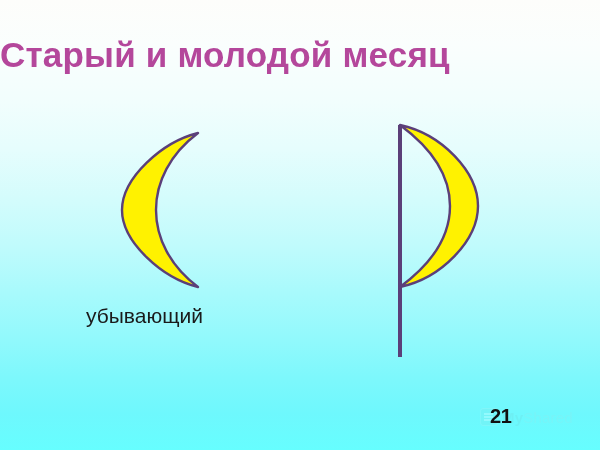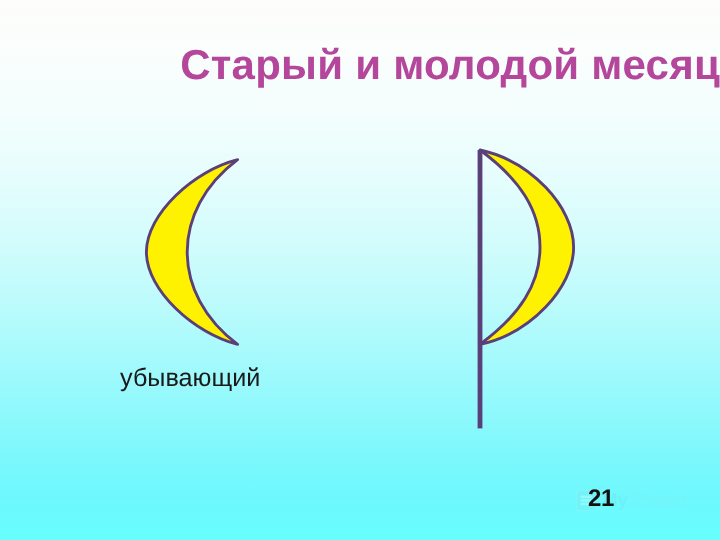--- a/index.html
+++ b/index.html
@@ -32,21 +32,21 @@
                 #66FEFF 100%);
     overflow: hidden;
   }
 
   
   #title {
     position: absolute;
     left: 0;
     top: 33px;
     width: 600px;
-    text-align: right;
+    text-align: left;
     font-size: 35px;
     font-weight: bold;
     letter-spacing: 0.2px;
     color: #B4479B;
     white-space: nowrap;
     line-height: 44px;
   }
 
   
   #moon-waning {
@@ -76,21 +76,20 @@
   .caption {
     position: absolute;
     font-size: 21px;
     color: #1A1A1A;
     white-space: nowrap;
     line-height: 26px;
   }
   #caption-waning {
     left: 86px;
     top: 303px;
-    margin-left: 14px;
   }
   #caption-waxing {
     left: 348px;
     top: 366px;
   }
 
   
   #watermark {
     position: absolute;
     left: 480px;

